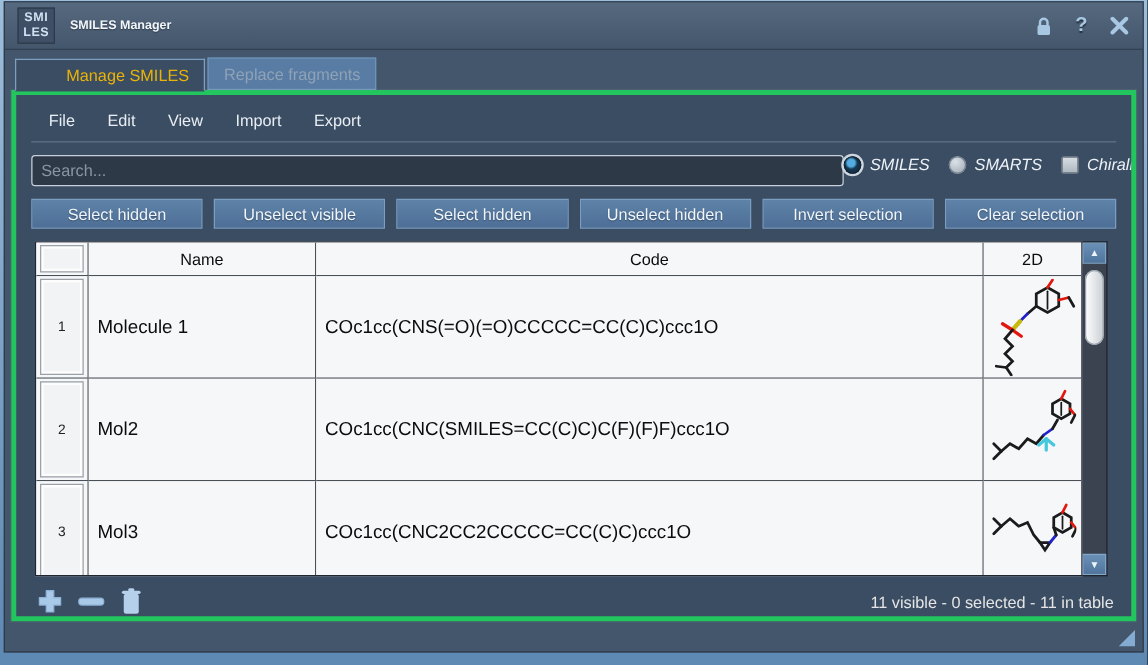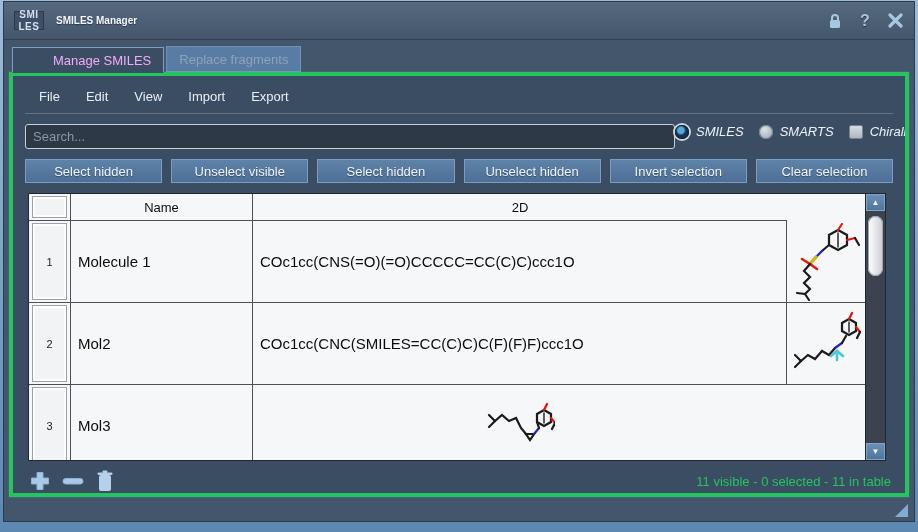--- a/index.html
+++ b/index.html
@@ -4,34 +4,34 @@
 <style>
   html,body{margin:0;padding:0;background:#222;font-family:"Liberation Sans",sans-serif;}
   *{box-sizing:border-box;}
   .window{width:918px;height:532px;background:linear-gradient(180deg,#9dbeda,#5d88b2);
     padding:1px 3px 10px 3px;position:relative;}
   .frame{height:100%;background:#44566c;border:1px solid #2c3a4a;display:flex;flex-direction:column;}
 
   
   .titlebar{height:38px;background:linear-gradient(180deg,#56697f,#43566c);
     display:flex;align-items:center;padding:0 10px;border-bottom:1px solid #32404f;flex:none;}
-  .logo{width:30px;height:19px;background:#3f5066;border:1px solid #2b3949;
+  .logo{width:30px;height:29px;background:#3f5066;border:1px solid #2b3949;
     color:#cfe1f2;font-size:10px;font-weight:bold;line-height:1.15;
     display:flex;flex-direction:column;align-items:center;justify-content:center;letter-spacing:.5px;}
   .wtitle{color:#f2f6fb;font-weight:bold;font-size:10px;margin-left:12px;flex:1;
     text-shadow:0 1px 1px rgba(0,0,0,.4);}
   .wctrl{display:flex;align-items:center;gap:12px;}
   .wctrl .ic{width:18px;height:18px;display:flex;align-items:center;justify-content:center;cursor:default;}
   .qmark{color:#a7c7e2;font-size:16px;font-weight:bold;text-shadow:0 1px 1px rgba(0,0,0,.5);}
 
   
   .tabbar{display:flex;padding:6px 0 0 8px;flex:none;}
   .tab{height:26px;padding:0 12px;font-size:13px;display:flex;align-items:center;
     border:1px solid #6e93b8;margin-right:2px;position:relative;}
-  .tab.active{background:#3b4d63;color:#f0abfc;border-color:#7ba0c4;z-index:2;
+  .tab.active{background:#3b4d63;color:#eab308;border-color:#7ba0c4;z-index:2;
     border-bottom-color:#3b4d63;top:1px;padding-left:40px;}
   .tab.inactive{background:#587ca3;color:#8fa2b7;}
 
   
   .panel{margin:0 5px;height:425px;background:#3b4d63;border:4px solid #22c55e;
     box-shadow:0 0 0 1px rgba(255,255,255,.05);flex:none;position:relative;overflow:hidden;}
   .menubar{display:flex;gap:26px;padding:13px 0 6px 26px;}
   .menu-item{color:#e9eef4;font-size:13px;}
   .separator{border-top:1px solid #8292a4;opacity:.55;margin:3px 12px 0 12px;}
 
@@ -76,21 +76,21 @@
   .sarrow{height:17px;background:linear-gradient(180deg,#6b90b6,#4f759e);
     border:1px solid #7fa5c9;color:#eef4fa;font-size:8px;display:flex;
     align-items:center;justify-content:center;flex:none;}
   .sarrow.dn{margin-top:auto;}
   .sthumb{position:absolute;left:2px;right:2px;top:22px;height:60px;border-radius:8px;
     background:linear-gradient(90deg,#ffffff,#c9ced4);box-shadow:inset 0 0 0 1px #9aa2ab;}
 
   
   .footer{display:flex;align-items:center;margin:8px 14px 0 16px;}
   .ftools{display:flex;align-items:center;gap:10px;}
-  .status{flex:1;text-align:right;color:#22c55e;font-size:13px;}
+  .status{flex:1;text-align:right;color:#e5e5e5;font-size:13px;}
 
   
   .bottom-chrome{flex:1;position:relative;}
   .grip{position:absolute;right:6px;bottom:4px;width:0;height:0;
     border-left:13px solid transparent;border-bottom:13px solid #84acd2;}
 
   svg{display:block;}
 </style>
 </head>
 <body>
@@ -158,20 +158,21 @@
     </div>
 
     <div class="table-zone">
       <div class="grid">
 
         <div class="trow head">
           <div class="cell hcell">
             <div class="numbox"></div>
           </div>
           <div class="cell hcell">Name</div>
+          <div class="cell hcell">Code</div>
           <div class="cell hcell">2D</div>
         </div>
 
         <div class="trow body">
           <div class="cell">
             <div class="numbox">1</div>
           </div>
           <div class="cell namec">Molecule 1</div>
           <div class="cell codec">COc1cc(CNS(=O)(=O)CCCCC=CC(C)C)ccc1O</div>
           <div class="cell prevc">
@@ -216,20 +217,21 @@
               <line x1="69" y1="27" x2="66" y2="33" stroke="#1b1b1b"></line>
             </svg>
           </div>
         </div>
 
         <div class="trow body">
           <div class="cell">
             <div class="numbox">3</div>
           </div>
           <div class="cell namec">Mol3</div>
+          <div class="cell codec">COc1cc(CNC2CC2CCCCC=CC(C)C)ccc1O</div>
           <div class="cell prevc">
             <svg width="70" height="78" viewBox="0 0 70 78" stroke-linecap="round" stroke-width="2.2" fill="none">
               <line x1="4" y1="28" x2="10" y2="34" stroke="#1b1b1b"></line>
               <line x1="4" y1="40" x2="10" y2="34" stroke="#1b1b1b"></line>
               <polyline points="10,34 17,28 24,34 31,31 36,41 41,47" stroke="#1b1b1b"></polyline>
               <polygon points="41,47 49,47 45,53" stroke="#1b1b1b"></polygon>
               <line x1="49" y1="47" x2="54" y2="41" stroke="#2222cc"></line>
               <line x1="54" y1="41" x2="52" y2="35" stroke="#1b1b1b"></line>
               <polygon points="59,23 66,27 66,35 59,39 52,35 52,27" stroke="#1b1b1b"></polygon>
               <line x1="59" y1="26" x2="59" y2="36" stroke="#1b1b1b" stroke-width="1.4"></line>

